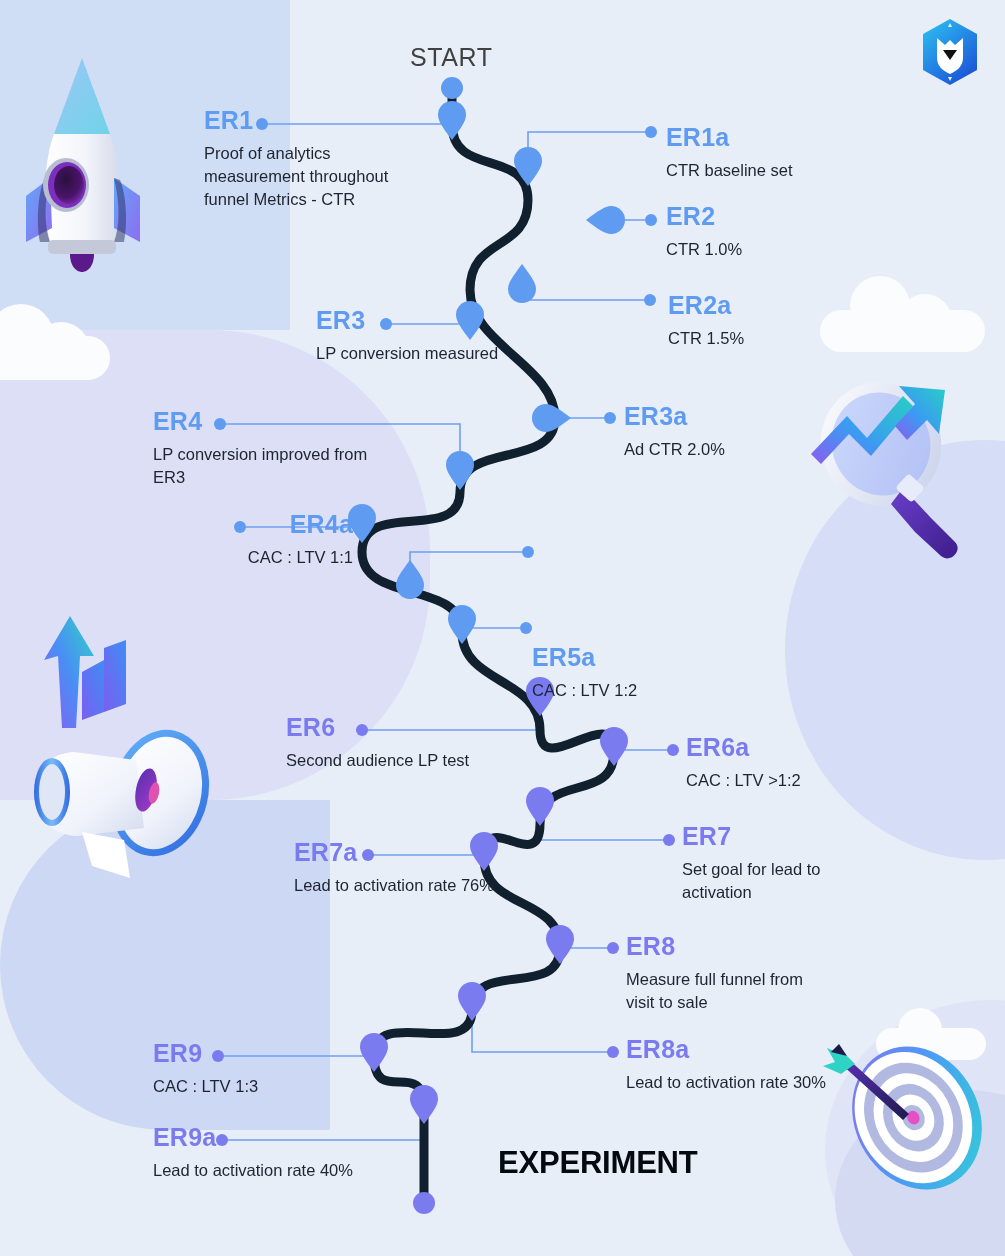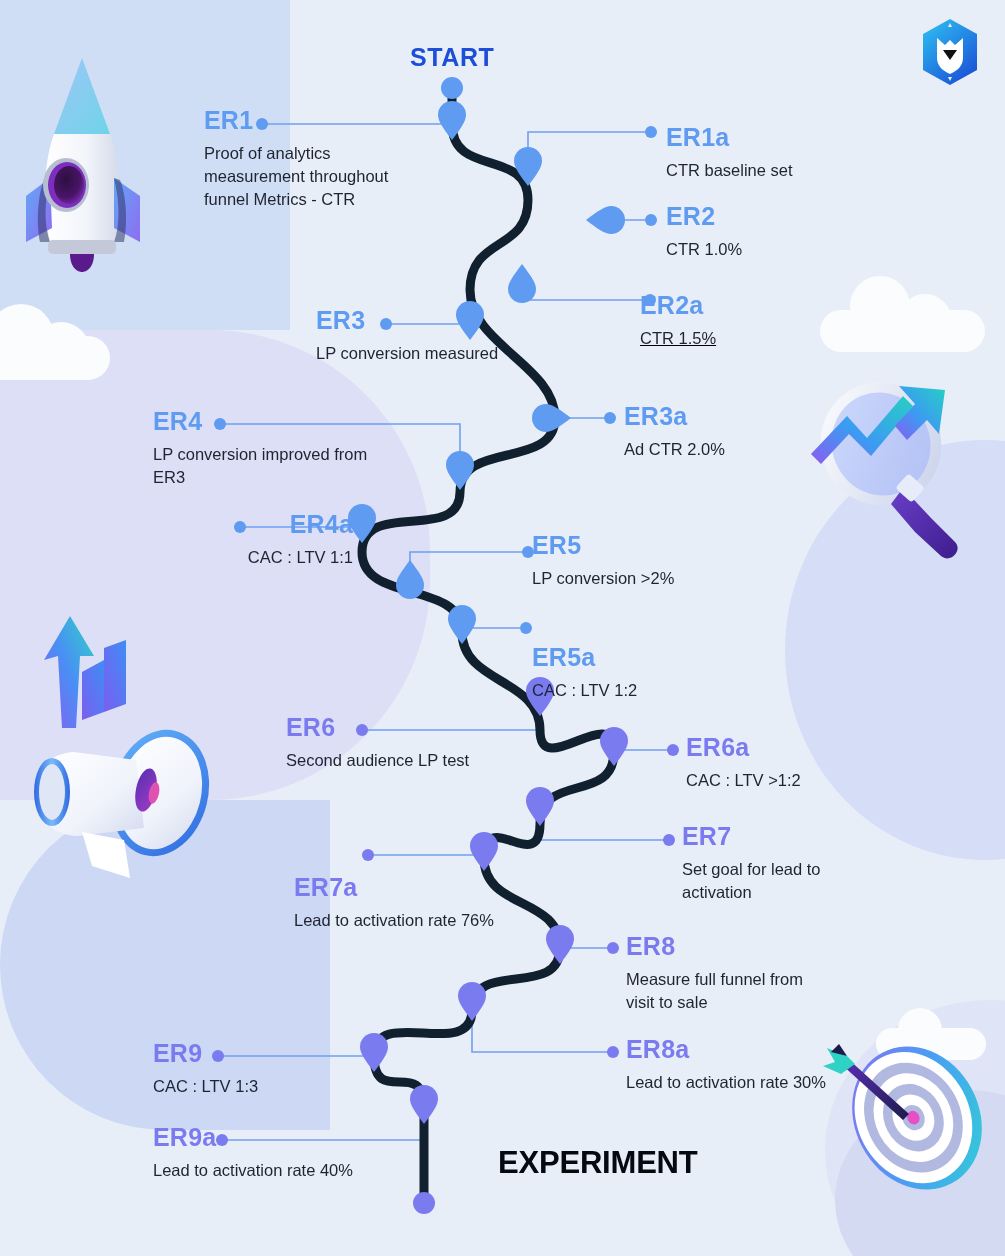--- a/index.html
+++ b/index.html
@@ -59,21 +59,21 @@
   .node .desc{
     font-size:16.5px;color:#1e2430;line-height:1.38;margin-top:9px;
     font-weight:400;
   }
   .node.blue .code{color:#5f9bf0;}
   .node.purple .code{color:#7b7bf0;}
 
   
   #start-label{
     position:absolute;left:410px;top:43px;
-    font-size:25px;font-weight:bold;color:#1d4ed8;letter-spacing:0.6px;
+    font-size:25px;font-weight:normal;color:#404040;letter-spacing:0.6px;
   }
 
   
   #roadmap-title{
     position:absolute;left:498px;top:1145px;
     font-size:31px;font-weight:bold;color:#050a10;
     line-height:1.17;letter-spacing:-0.2px;
   }
 
   
@@ -228,21 +228,21 @@
   <div class="node blue" style="left:666px;top:125px;width:230px;">
     <span class="code">ER1a</span>
     <div class="desc">CTR baseline set</div>
   </div>
 
   <div class="node blue" style="left:666px;top:204px;width:230px;">
     <span class="code">ER2</span>
     <div class="desc">CTR 1.0%</div>
   </div>
 
-  <div class="node blue" style="left:640px;top:293px;width:230px;text-decoration:underline;">
+  <div class="node blue" style="left:668px;top:293px;width:230px;">
     <span class="code">ER2a</span>
     <div class="desc">CTR 1.5%</div>
   </div>
 
   <div class="node blue" style="left:316px;top:308px;width:200px;">
     <span class="code">ER3</span>
     <div class="desc">LP conversion measured</div>
   </div>
 
   <div class="node blue" style="left:624px;top:404px;width:230px;">
@@ -253,24 +253,20 @@
   <div class="node blue" style="left:153px;top:409px;width:215px;">
     <span class="code">ER4</span>
     <div class="desc">LP conversion improved from ER3</div>
   </div>
 
   <div class="node blue" style="left:153px;top:512px;width:200px;text-align:right;">
     <span class="code">ER4a</span>
     <div class="desc">CAC : LTV 1:1</div>
   </div>
 
-  <div class="node blue" style="left:532px;top:533px;width:240px;">
-    <span class="code">ER5</span>
-    <div class="desc">LP conversion &gt;2%</div>
-  </div>
 
   <div class="node blue" style="left:532px;top:613px;width:240px;margin-top:32px;">
     <span class="code">ER5a</span>
     <div class="desc">CAC : LTV 1:2</div>
   </div>
 
   <div class="node purple" style="left:278px;top:715px;width:200px;margin-left:8px;">
     <span class="code">ER6</span>
     <div class="desc">Second audience LP test</div>
   </div>
@@ -278,21 +274,21 @@
   <div class="node purple" style="left:686px;top:735px;width:220px;">
     <span class="code">ER6a</span>
     <div class="desc">CAC : LTV &gt;1:2</div>
   </div>
 
   <div class="node purple" style="left:682px;top:824px;width:200px;">
     <span class="code">ER7</span>
     <div class="desc">Set goal for lead to activation</div>
   </div>
 
-  <div class="node purple" style="left:294px;top:840px;width:200px;margin-top:35px;">
+  <div class="node purple" style="left:294px;top:840px;width:200px;">
     <span class="code">ER7a</span>
     <div class="desc">Lead to activation rate 76%</div>
   </div>
 
   <div class="node purple" style="left:626px;top:934px;width:200px;">
     <span class="code">ER8</span>
     <div class="desc">Measure full funnel from visit to sale</div>
   </div>
 
   <div class="node purple" style="left:626px;top:1037px;width:200px;">

